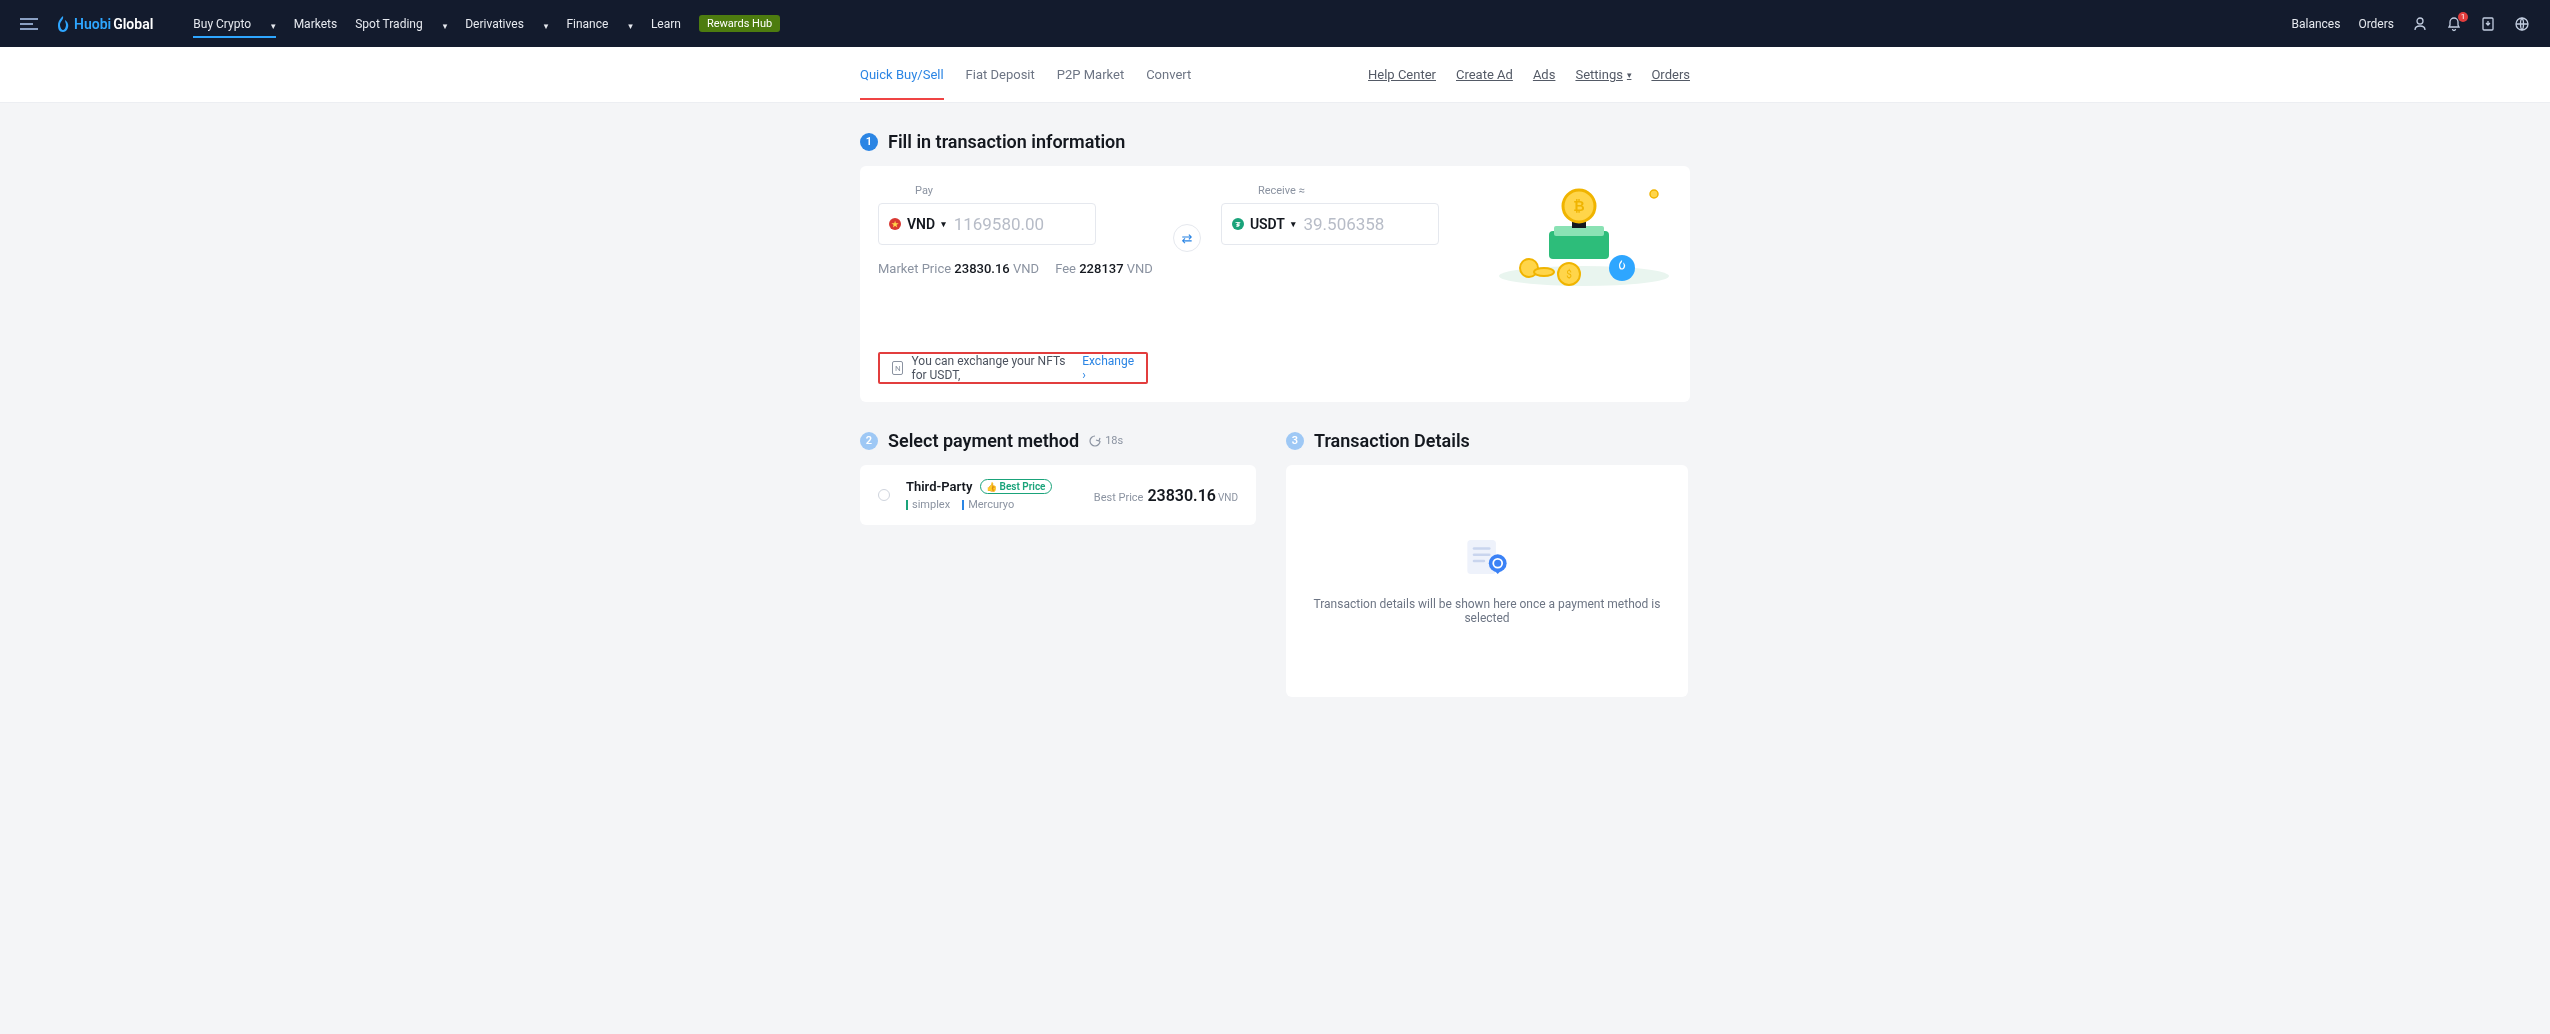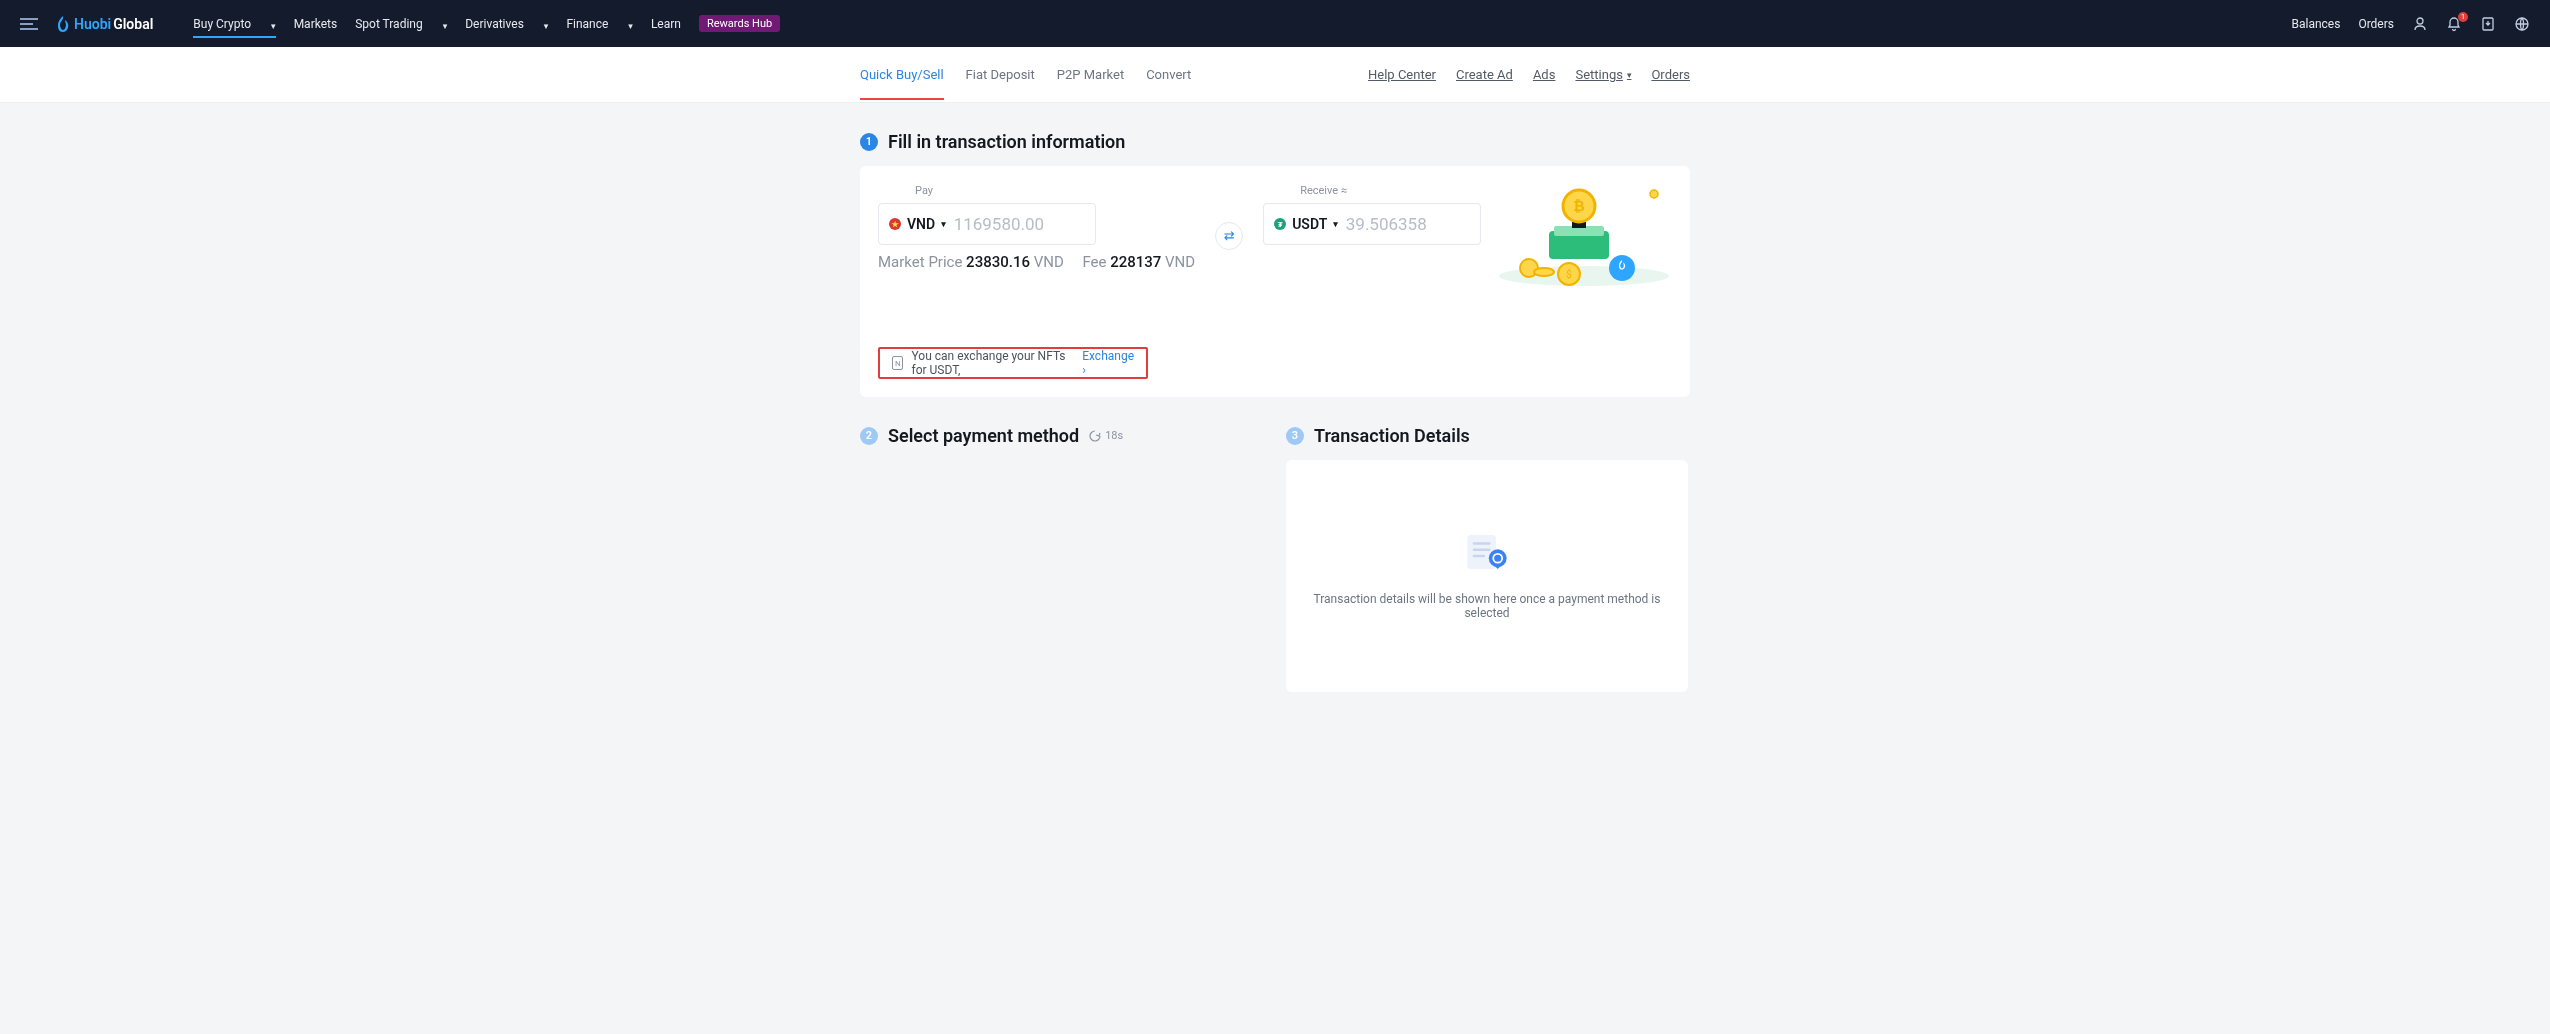--- a/index.html
+++ b/index.html
@@ -19,21 +19,21 @@
 .hamburger span:nth-child(2){width:70%}
 .logo { display: flex; align-items: center; font-weight: 600; font-size: 14px; }
 .logo .flame { color: #2ea6ff; margin-right: 4px; }
 .logo .huobi { color: #2ea6ff; }
 .logo .global { color: #fff; margin-left:2px;}
 .topnav { display: flex; gap: 18px; margin-left: 40px; font-size: 12px; align-items:center; }
 .topnav .item { color: #e6e9ef; cursor: pointer; display:flex; align-items:flex-end; gap:20px; }
 .topnav .item.active { border-bottom: 2px solid #2ea6ff; padding-bottom:5px; margin-bottom:-7px;}
 .caret-down { font-size:9px; }
 .rewards-hub {
-  background: #701a75; color:#fff; font-size:11px; padding:2px 8px; border-radius:3px; cursor:pointer;
+  background: #4d7c0f; color:#fff; font-size:11px; padding:2px 8px; border-radius:3px; cursor:pointer;
 }
 .topbar-right { margin-left:auto; display:flex; align-items:center; gap:18px; font-size:12px; color:#e6e9ef; }
 .topbar-right .icon { width:16px; height:16px; display:inline-flex; align-items:center; justify-content:center; color:#c2cde0; position:relative; cursor:pointer;}
 .notif-badge { position:absolute; top:-4px; right:-6px; background:#e23d3d; color:#fff; font-size:8px; width:10px; height:10px; border-radius:50%; display:flex;align-items:center;justify-content:center;}
 
 
 .subbar { background:#fff; height:56px; display:flex; align-items:center; justify-content:space-between; padding:0 0; border-bottom:1px solid #eceef2;}
 .subbar-inner { width:830px; margin:0 auto; display:flex; justify-content:space-between; align-items:center;}
 .subtabs { display:flex; gap:22px; font-size:13px; }
 .subtabs .tab { color:#6d7584; cursor:pointer; padding-bottom:16px; margin-bottom:-18px;}
@@ -53,21 +53,21 @@
 .pay-row { display:flex; gap:20px; align-items:flex-start; }
 .input-col { display:flex; flex-direction:column; }
 .small-label { font-size:11px; color:#8b93a1; margin-bottom:6px;margin-left:37px; }
 .inputbox { border:1px solid #e5e8ee; border-radius:4px; height:42px; width:218px; display:flex; align-items:center; padding:0 10px; gap:8px; }
 .inputbox input { border:none; flex:1; font-size:17px; color:#b7bcc7; outline:none; background:transparent;}
 .coin { display:flex; align-items:center; gap:6px; font-size:14px; font-weight:600; cursor:pointer;}
 .coin-dot { width:12px; height:12px; border-radius:50%; }
 .vnd-dot { background:#d93832; display:flex;align-items:center;justify-content:center;color:#ffd54a;font-size:8px;}
 .usdt-dot { background:#1aa37a; display:flex;align-items:center;justify-content:center;color:#fff;font-size:8px;}
 .swap { width:28px; height:28px; border-radius:50%; border:1px solid #e5e8ee; display:flex; align-items:center; justify-content:center; color:#2b85e4; font-size:13px; cursor:pointer; align-self:center; margin-top:16px;}
-.price-row { font-size:15px; color:#8b93a1; margin-top:8px; }
+.price-row { font-size:13px; color:#8b93a1; margin-top:16px; }
 .price-row .val { color:#14181f; font-weight:500;}
 .art { position:absolute; right:16px; top:10px; width:180px; height:100px;}
 .nft-row { border:2px solid #e23d3d; height:32px; display:flex; align-items:center; padding:0 12px; gap:8px; font-size:12px; color:#4b525e; width:270px; margin-top:60px; margin-left:-18px; position:relative; left:18px; border-radius:2px;}
 .nft-row .nft-icon { width:14px;height:14px;border:1px solid #8b93a1;border-radius:2px;display:flex;align-items:center;justify-content:center;font-size:8px;color:#8b93a1;}
 .nft-row a { color:#2b85e4; text-decoration:none; cursor:pointer;}
 .nft-container { padding: 16px 0 0 0; }
 
 .step2row { display:flex; gap:30px; margin-top:28px;}
 
 .paycard { width:396px; }
@@ -263,20 +263,37 @@
         <div class="pay-refresh">
           <svg width="12" height="12" viewBox="0 0 12 12">
               <path d="M6 1a5 5 0 105 5" fill="none" stroke="#8b93a1" stroke-width="1.2"></path>
               <path d="M11 3l-1 3-3-1" fill="none" stroke="#8b93a1" stroke-width="1.2"></path>
             </svg>
           <span>18s</span>
         </div>
       </div>
 
 
+      <div class="payopt">
+        <div class="radio"></div>
+        <div class="body">
+          <div class="title">
+            <span>Third-Party</span>
+            <span class="best-badge">Best Price</span>
+          </div>
+          <div class="sub">
+            <span class="bar-green">simplex</span>
+            <span class="bar-blue">Mercuryo</span>
+          </div>
+        </div>
+        <div class="price">
+          <span class="bp">Best Price</span>
+          <span class="amt">23830.16</span><span class="cur">VND</span>
+        </div>
+      </div>
     </div>
 
     <div class="txcard">
       <div class="step-head">
         <div class="step-num soft">3</div>
         <div class="step-title">Transaction Details</div>
       </div>
       <div class="txbody">
         <div class="doc-icon">
           <svg width="56" height="46" viewBox="0 0 56 46">

